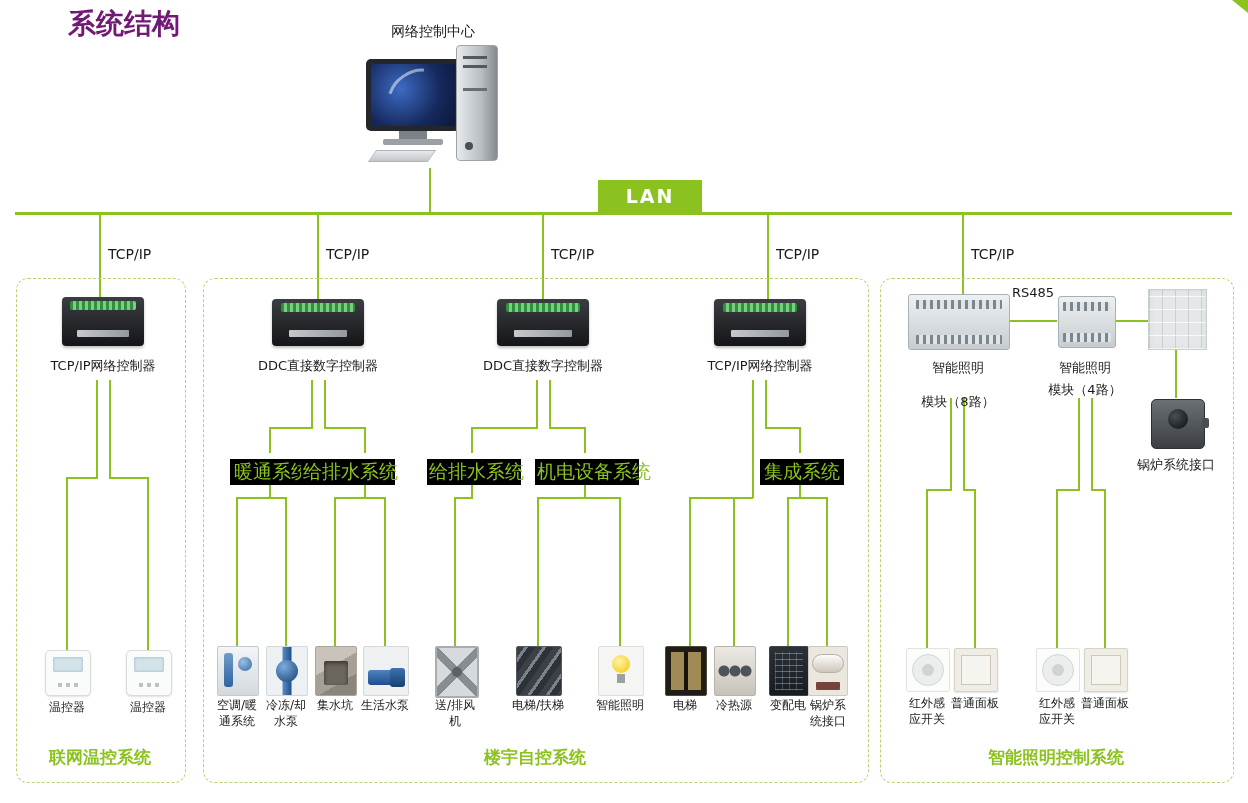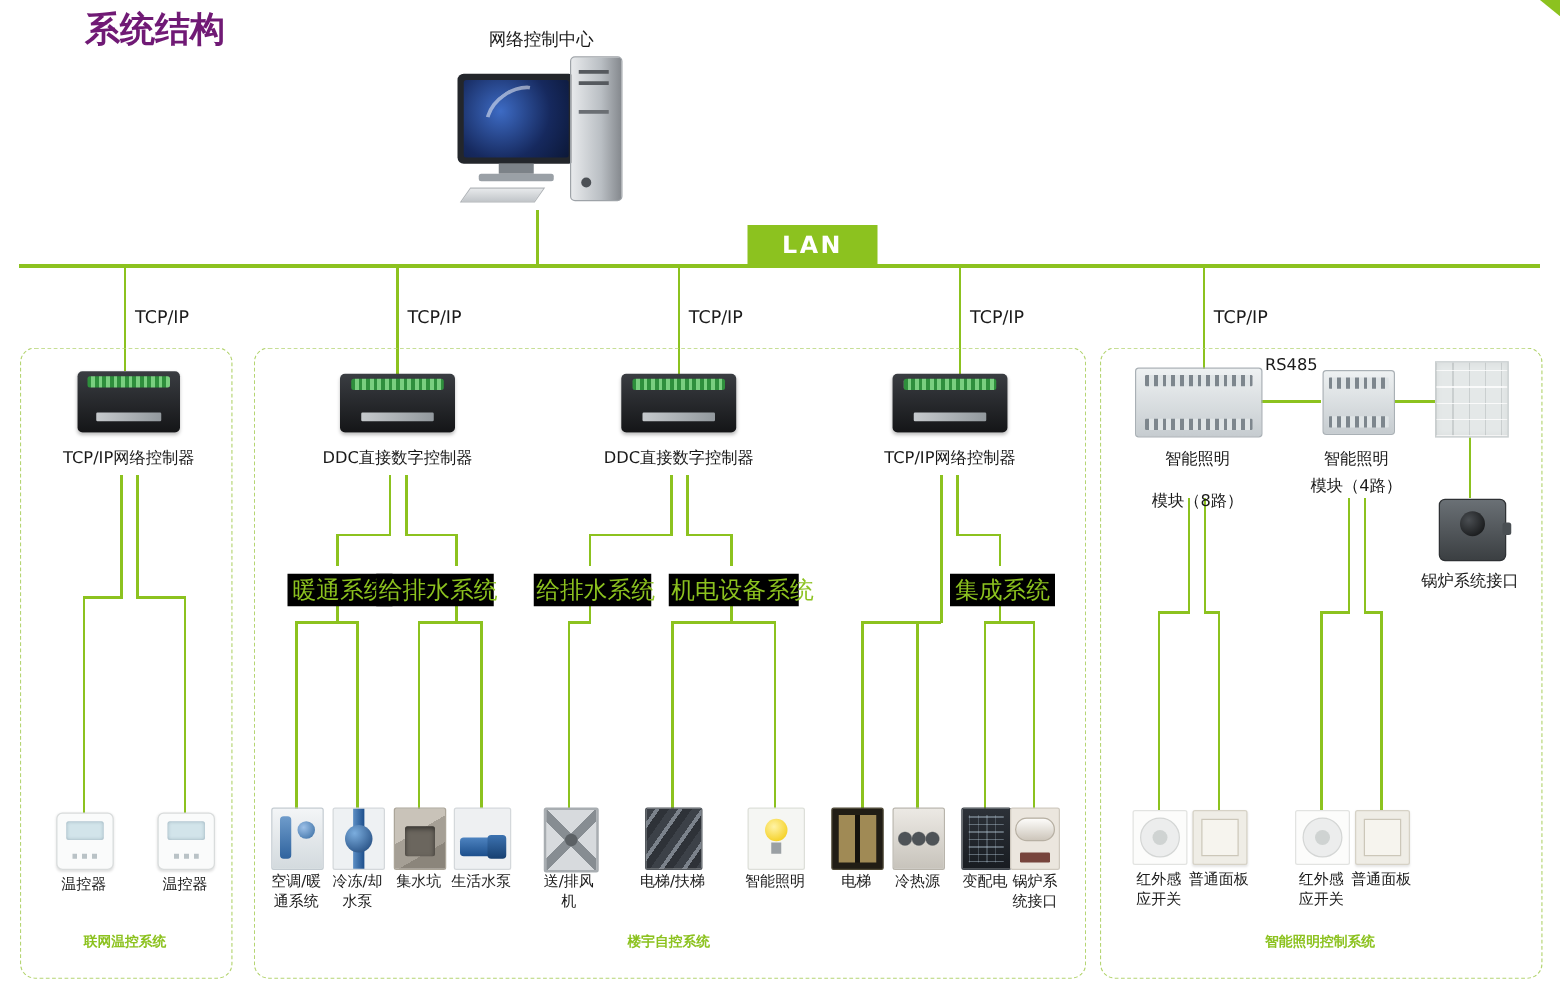--- a/index.html
+++ b/index.html
@@ -18,21 +18,21 @@
        font-size:19px;font-weight:bold;text-align:center;line-height:33px;letter-spacing:2px}
 
   .lbl{position:absolute;text-align:center}
   .nclabel{left:368px;top:23px;width:130px;font-size:14px}
   .tcpip{font-size:14px;width:60px;text-align:left}
   .rs485{font-size:13px;width:48px;text-align:left}
   .clabel{font-size:13px;white-space:nowrap}
   .syslabel{font-size:19px;color:#8CC21F;white-space:nowrap;background:#000000;padding:0 2px}
   .dlabel{font-size:12px;line-height:1.3}
   .mline{font-size:13px;line-height:1.55}
-  .gtitle{position:absolute;font-size:11px;font-weight:bold;color:#8CC21F;text-align:center}
+  .gtitle{position:absolute;font-size:17px;font-weight:bold;color:#8CC21F;text-align:center}
 
   .group{position:absolute;border:1px dashed #b5d573;border-radius:12px}
 
   
   .computer{position:absolute;left:366px;top:45px;width:132px;height:122px}
   .monitor{position:absolute;left:0;top:14px;width:94px;height:72px;background:#23262b;border-radius:5px;padding:5px;box-sizing:border-box}
   .mscreen{width:100%;height:100%;background:radial-gradient(circle at 35% 40%,#3d6bc4 0%,#16295e 60%,#0c1838 100%);border-radius:2px;position:relative;overflow:hidden}
   .mscreen::after{content:"";position:absolute;left:18%;top:12%;width:62%;height:62%;border:3px solid transparent;border-top-color:rgba(255,255,255,.5);border-radius:50%;transform:rotate(-35deg)}
   .mstand{position:absolute;left:33px;top:86px;width:28px;height:8px;background:#7c8288}
   .mbase{position:absolute;left:17px;top:94px;width:60px;height:6px;background:#9aa0a6;border-radius:2px}

